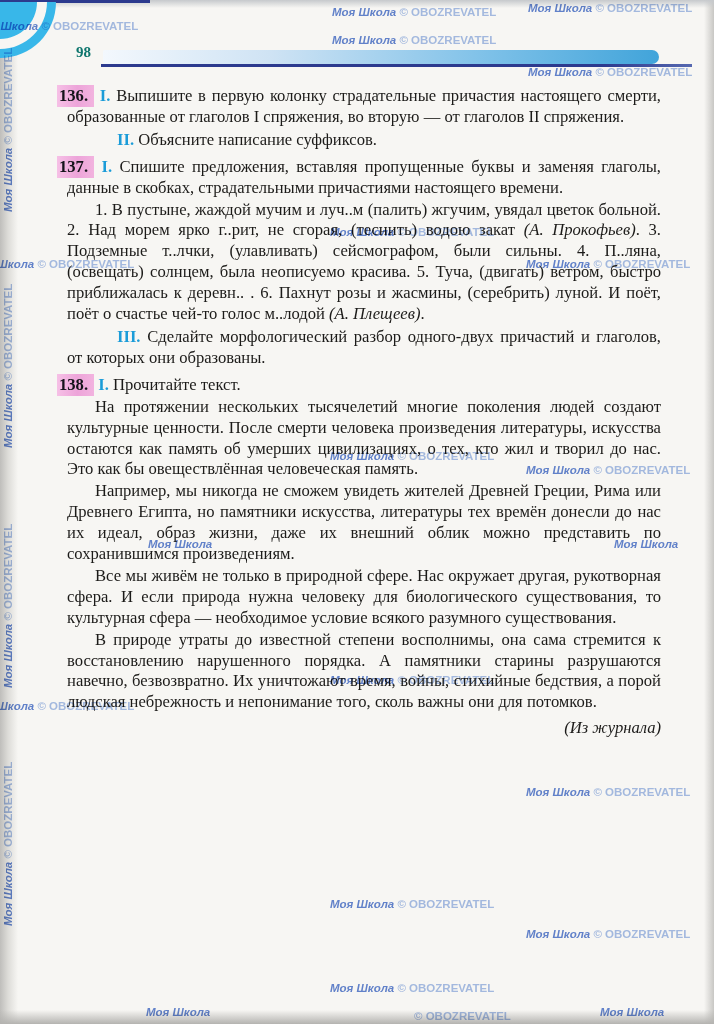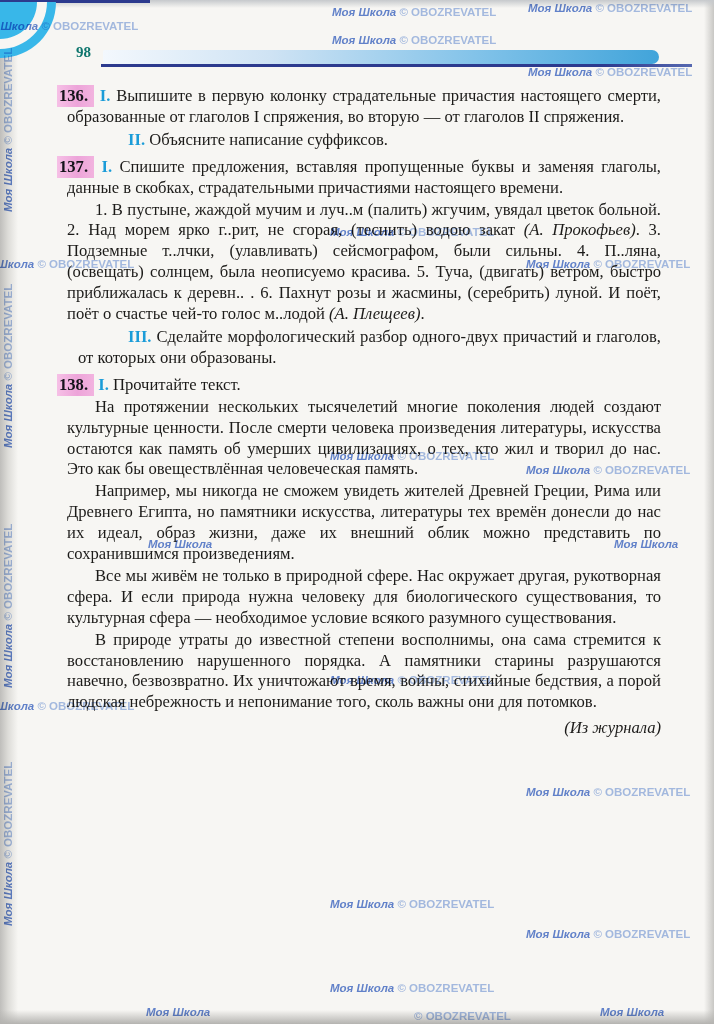--- a/index.html
+++ b/index.html
@@ -35,21 +35,21 @@
     position: absolute; left: 101px; top: 64px; width: 591px; height: 3px;
     background: linear-gradient(90deg, #2c3a8e 0%, #2c3a8e 85%, #5668b0 100%);
   }
 
   .content {
     position: absolute; left: 67px; top: 80px; width: 594px;
     color: #1c1b19; font-size: 16.6px; line-height: 20.9px; text-align: justify;
   }
   .blk { margin: 0 0 1px 0; }
   .para { text-indent: 28px; }
-  .part { text-indent: 50px; margin-top: 2px; margin-left: 11px; }
+  .part { text-indent: 50px; margin-top: 2px; }
   .exercise { margin-top: 6px; }
   .ex-num {
     font-weight: bold; color: #14131a;
     background: linear-gradient(90deg, #f6c0e6 0%, #eda4d9 55%, #f2b3df 100%);
     padding: 1px 6px 2px 2px; margin-left: -10px;
   }
   .roman { color: #1b9cd8; font-weight: bold; }
   .it { font-style: italic; }
   .attribution { text-align: right; font-style: italic; margin-top: 5px; }
 

